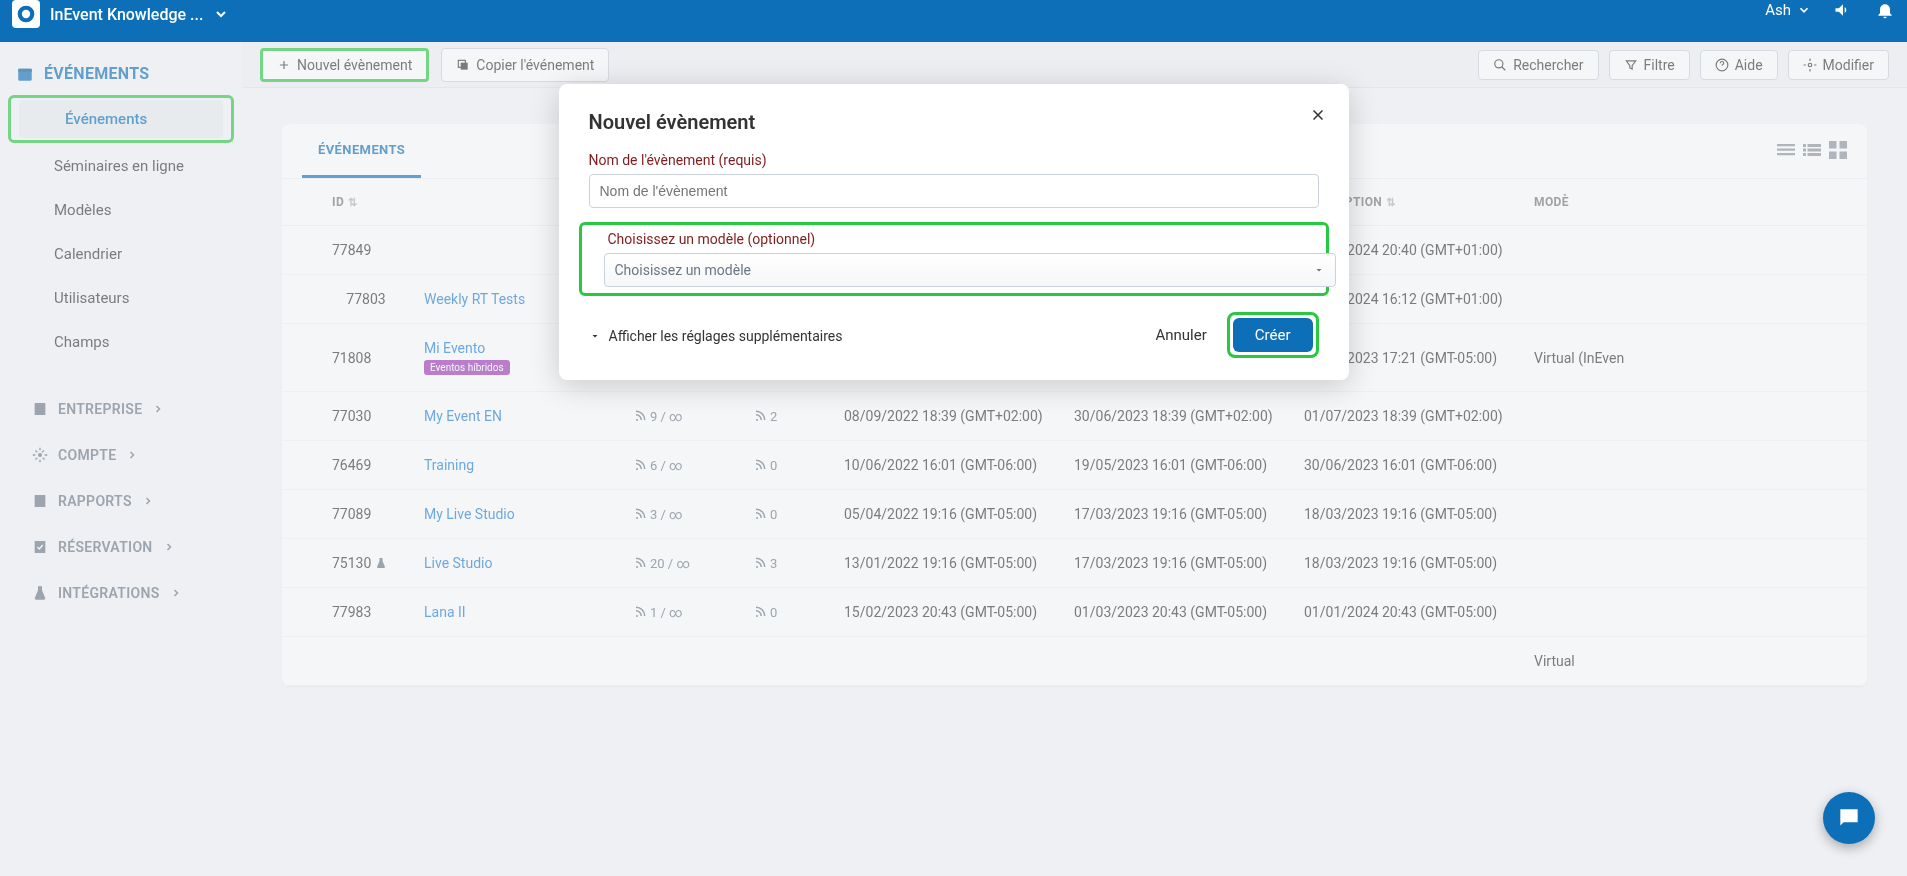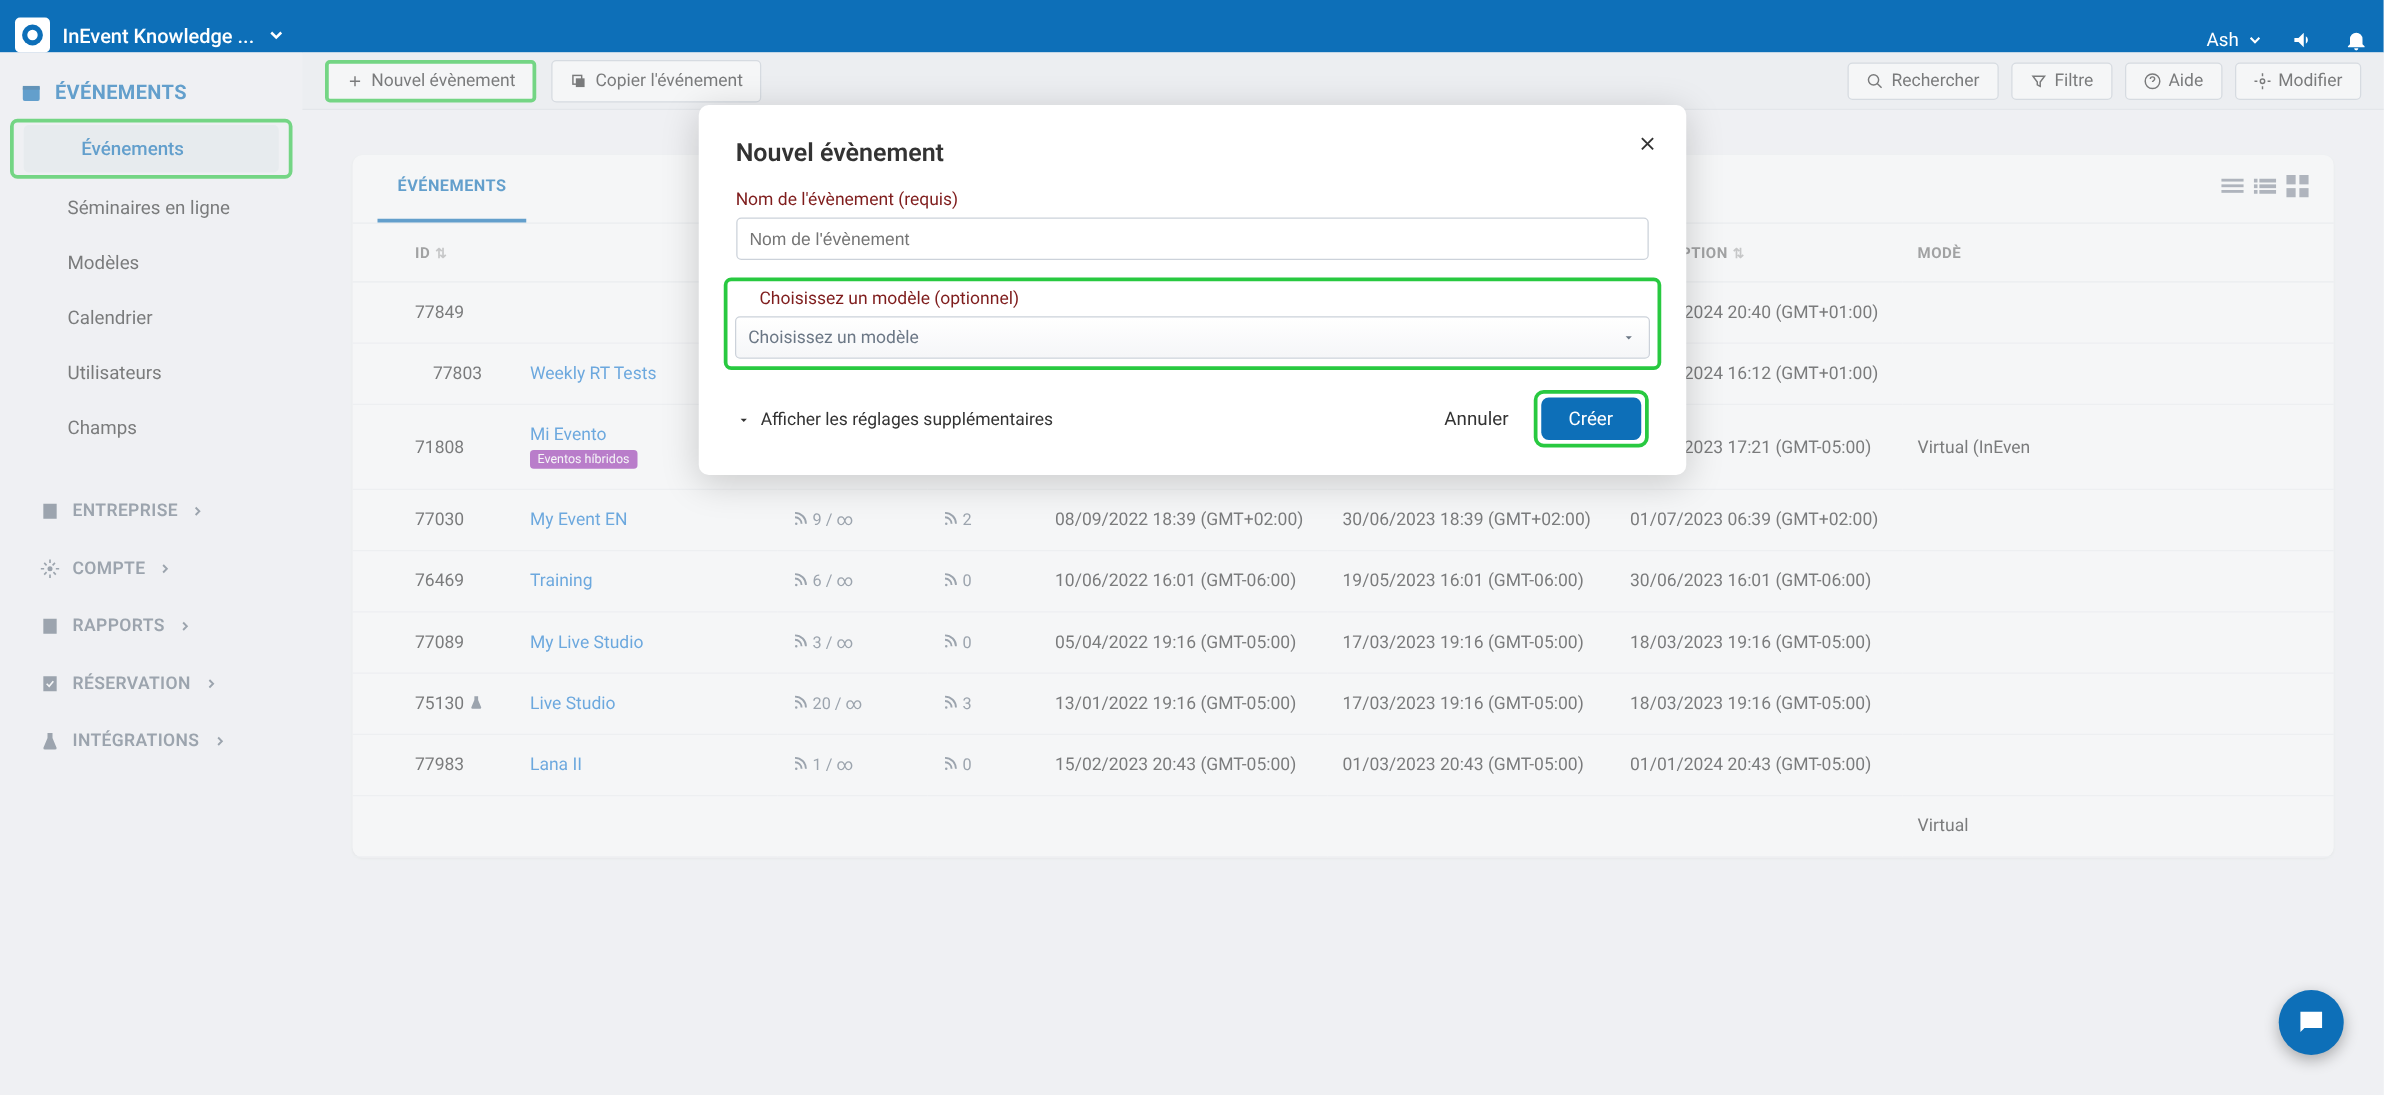--- a/index.html
+++ b/index.html
@@ -1,19 +1,19 @@
 <!DOCTYPE html>
 <html><head>
 <meta charset="utf-8">
 <style>
 * { box-sizing: border-box; margin: 0; padding: 0; }
 body { font-family: -apple-system, BlinkMacSystemFont, "Segoe UI", Roboto, Helvetica, Arial, sans-serif; font-size: 14px; color: #333; background: #f5f6f8; width: 1907px; height: 876px; overflow: hidden; position: relative; }
 
 
-.topbar { background: #0d6fb8; height: 42px; display: flex; align-items: flex-end; justify-content: space-between; padding: 0 12px; color: #fff; }
+.topbar { background: #0d6fb8; height: 42px; display: flex; align-items: flex-start; justify-content: space-between; padding: 0 12px; color: #fff; }
 .topbar-left { display: flex; align-items: center; gap: 10px; }
 .logo-box { width: 28px; height: 28px; background: #fff; border-radius: 4px; display:flex;align-items:center;justify-content:center; }
 .logo-box svg{width:20px;height:20px;}
 .company-name { font-size: 16px; font-weight: 500; max-width: 170px; white-space: nowrap; overflow: hidden; text-overflow: ellipsis;}
 .topbar-right { display: flex; align-items: center; gap: 22px; }
 .user-chip { display:flex; align-items:center; gap:6px; font-size:15px;}
 
 
 .shell { display: flex; height: calc(100% - 42px); }
 .sidebar { width: 242px; background: #f5f6f8; padding-top: 12px; display:flex; flex-direction:column; gap:2px; }
@@ -50,21 +50,21 @@
 
 .overlay { position:absolute; inset:42px 0 0 0; background:rgba(230,232,236,0.4); }
 .modal { position:absolute; left:50%; transform:translateX(-50%); top:84px; width:790px; background:#fff; border-radius:8px; box-shadow:0 6px 30px rgba(0,0,0,0.18); padding:26px 30px 22px;}
 .modal-title { font-size:20px; font-weight:600; margin-bottom:18px;}
 .modal-close { position:absolute; right:22px; top:22px; cursor:pointer; color:#555; font-size:18px;}
 .field-label { font-size:14px; color:#7f1d1d; margin-bottom:6px; display:block;}
 .text-input { width:100%; padding:8px 10px; border:1px solid #ccd2da; border-radius:4px; font-size:14px; }
 .select-wrap { width:100%; padding:8px 10px; border:1px solid #ccd2da; border-radius:4px; font-size:14px; background:linear-gradient(#fff,#f5f6f8); color:#6b7785; display:flex; justify-content:space-between; align-items:center; cursor:pointer;}
 .tpl-block { border:3px solid #28c940; border-radius:6px; padding:6px; margin-top:14px; margin-left:-10px; margin-right:-10px;}
 .tpl-block .field-label{margin-left:20px;}
-.tpl-block .select-wrap{margin:0 0;}
+.tpl-block .select-wrap{margin:0 16px;}
 .advanced-toggle { font-size:14px; color:#333; cursor:pointer; display:flex; align-items:center; gap:8px;}
 .modal-footer { display:flex; justify-content:flex-end; align-items:center; gap:20px; margin-top:-2px;}
 .btn-cancel { color:#333; cursor:pointer; font-size:15px;}
 .btn-create { background:#0d6fb8; color:#fff; padding:8px 22px; border-radius:6px; font-size:15px; cursor:pointer; }
 .btn-create-wrap { border:3px solid #28c940; border-radius:8px; padding:3px;}
 
 .chat-bubble { position:absolute; right:32px; bottom:32px; width:52px; height:52px; border-radius:50%; background:#0d6fb8; display:flex; align-items:center; justify-content:center; color:#fff; box-shadow:0 4px 12px rgba(0,0,0,0.3); cursor:pointer;}
 
 .icon { display:inline-flex; }
 </style>
@@ -307,21 +307,21 @@
               <td style="padding-left:50px;">77030</td>
               <td><a href="#">My Event EN</a></td>
               <td class="rss"><svg width="12" height="12" viewBox="0 0 24 24" fill="#6b7785" style="vertical-align:-1px;margin-right:4px;">
                   <path d="M4 11a9 9 0 019 9h3A12 12 0 004 8v3zm0-7a16 16 0 0116 16h3A19 19 0 004 1v3zm2 14a2 2 0 100 4 2 2 0 000-4z"></path>
                 </svg>9 / ∞</td>
               <td class="rss"><svg width="12" height="12" viewBox="0 0 24 24" fill="#6b7785" style="vertical-align:-1px;margin-right:4px;">
                   <path d="M4 11a9 9 0 019 9h3A12 12 0 004 8v3zm0-7a16 16 0 0116 16h3A19 19 0 004 1v3zm2 14a2 2 0 100 4 2 2 0 000-4z"></path>
                 </svg>2</td>
               <td>08/09/2022 18:39 (GMT+02:00)</td>
               <td>30/06/2023 18:39 (GMT+02:00)</td>
-              <td>01/07/2023 06:39 (GMT+02:00)</td>
+              <td>01/07/2023 18:39 (GMT+02:00)</td>
               <td></td>
             </tr>
             <tr>
               <td style="padding-left:50px;">76469</td>
               <td><a href="#">Training</a></td>
               <td class="rss"><svg width="12" height="12" viewBox="0 0 24 24" fill="#6b7785" style="vertical-align:-1px;margin-right:4px;">
                   <path d="M4 11a9 9 0 019 9h3A12 12 0 004 8v3zm0-7a16 16 0 0116 16h3A19 19 0 004 1v3zm2 14a2 2 0 100 4 2 2 0 000-4z"></path>
                 </svg>6 / ∞</td>
               <td class="rss"><svg width="12" height="12" viewBox="0 0 24 24" fill="#6b7785" style="vertical-align:-1px;margin-right:4px;">
                   <path d="M4 11a9 9 0 019 9h3A12 12 0 004 8v3zm0-7a16 16 0 0116 16h3A19 19 0 004 1v3zm2 14a2 2 0 100 4 2 2 0 000-4z"></path>

